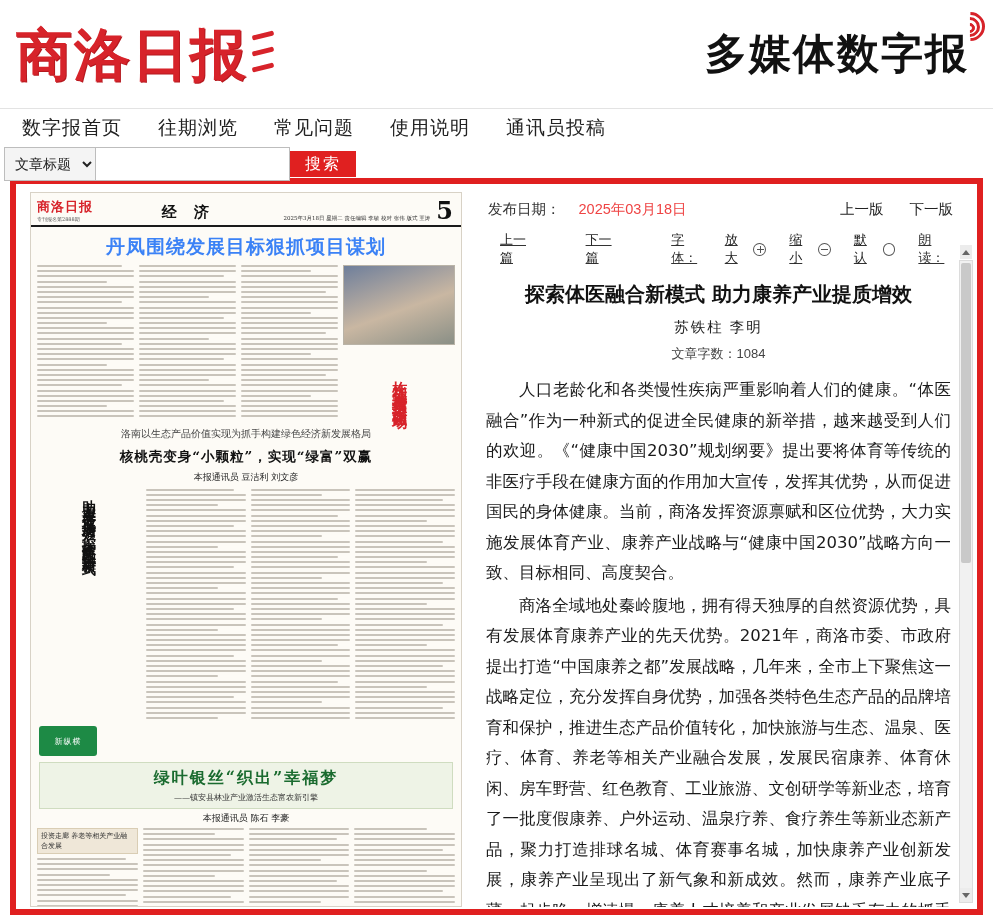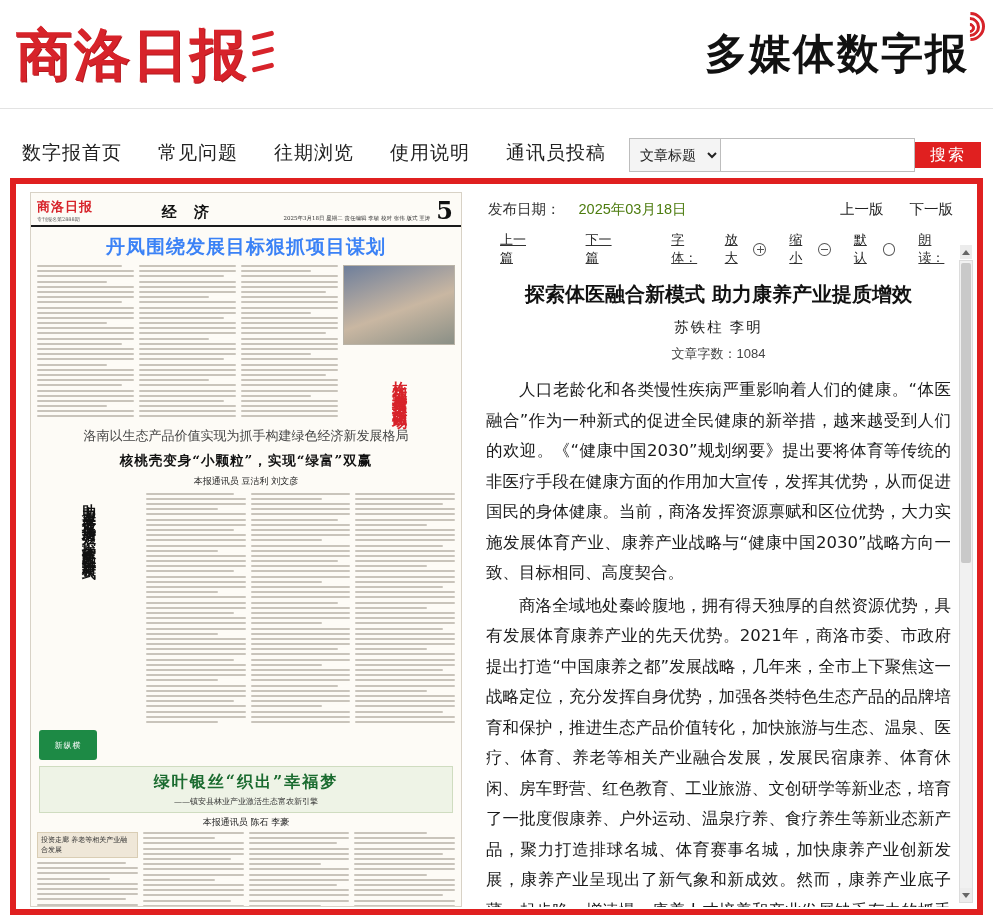--- a/index.html
+++ b/index.html
@@ -78,24 +78,25 @@
   }
   .wifi-icon span.a { width: 10px; height: 10px; right: 8px; bottom: 4px; }
   .wifi-icon span.b { width: 20px; height: 20px; right: 3px; bottom: 0px; }
   .wifi-icon span.c { width: 29px; height: 29px; right: -2px; bottom: -4px; }
 
   
   .navbar {
     height: 64px;
     border-top: 1px solid #e3e3e3;
     display: flex;
-    align-items: flex-end;
+    align-items: flex-start;
     justify-content: space-between;
     padding: 0 12px 0 4px;
     background: #fff;
+    flex-direction: column;
   }
   .nav-links { display: flex; align-items: center; }
   .nav-links a {
     font-size: 19px;
     color: #222;
     text-decoration: none;
     padding: 6px 18px;
     letter-spacing: 1px;
   }
 
@@ -199,42 +200,42 @@
   .banner {
     background:#eef3e6; border:1px solid #cfdcc0; text-align:center; padding:5px 4px;
   }
   .banner .b1 { color:#1a6b2f; font-weight:bold; font-size:16px; letter-spacing:2px;}
   .banner .b2 { color:#333; font-size:8px; margin-top:3px;}
   .subhead { text-align:center; font-size:9px; color:#222; padding:3px 0; }
   .midhead {
     text-align:center; font-size:13.5px; font-weight:bold; color:#111; letter-spacing:1px;
     padding:4px 2px 2px;
   }
-  .tinyhead { text-align:center; font-size:13px; color:#444; padding-bottom:3px; }
+  .tinyhead { text-align:center; font-size:10px; color:#444; padding-bottom:3px; }
   .logo-badge {
     width:58px;height:30px;background:#1d8a45;border-radius:3px;color:#fff;
     font-size:8px;display:flex;align-items:center;justify-content:center;letter-spacing:1px;
   }
   .boxhead { background:#efe7d8; border:1px solid #d9cdb4; font-size:7px; color:#333; padding:2px 3px;}
 
   
   .article-pane {
     flex: 1;
     padding: 10px 6px 2px 18px;
     display: flex;
     flex-direction: column;
     min-width: 0;
     position: relative;
   }
   .pub-row {
     display:flex; align-items:center; font-size:14.5px; color:#222;
     padding: 6px 18px 10px 2px;
   }
   .pub-label { color:#333; }
-  .pub-date { color:#4d7c0f; margin-left: 18px; }
+  .pub-date { color:#ef4444; margin-left: 18px; }
   .pub-spacer { flex:1; }
   .pub-row a { color:#222; text-decoration:none; margin-left:26px; }
 
   .tool-row {
     display:flex; align-items:center; font-size:13px; color:#333;
     padding: 2px 6px 10px 2px; gap: 7px; text-decoration: underline;
   }
   .tool-row .t-link { color:#222; text-decoration:none; margin-right:40px; }
   .tool-row .t-link:first-child { margin-left: 12px; }
   .tool-row .t-label { margin-right: 8px; color:#333; }
@@ -317,22 +318,22 @@
         <span class="b"></span>
         <span class="a"></span>
     </div>
     <div class="brand-text">多媒体数字报</div>
   </div>
 </div>
 
 <div class="navbar">
   <div class="nav-links">
     <a href="#">数字报首页</a>
+    <a href="#">往期浏览</a>
     <a href="#">常见问题</a>
-    <a href="#">往期浏览</a>
     <a href="#">使用说明</a>
     <a href="#">通讯员投稿</a>
   </div>
   <div class="search-group">
     <select class="search-select">
       <option selected="">文章标题</option>
       <option>文章内容</option>
       <option>作者</option>
     </select>
     <input class="search-input" type="text" placeholder="" style="">

